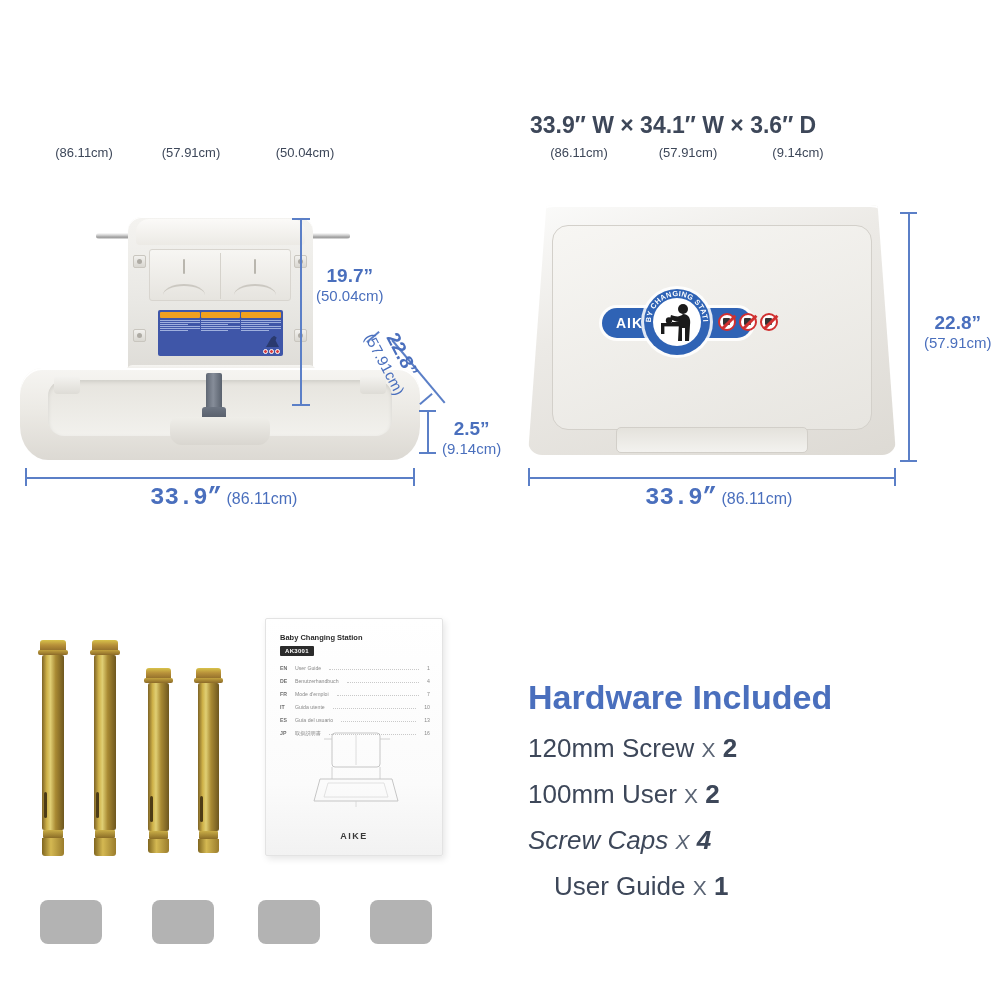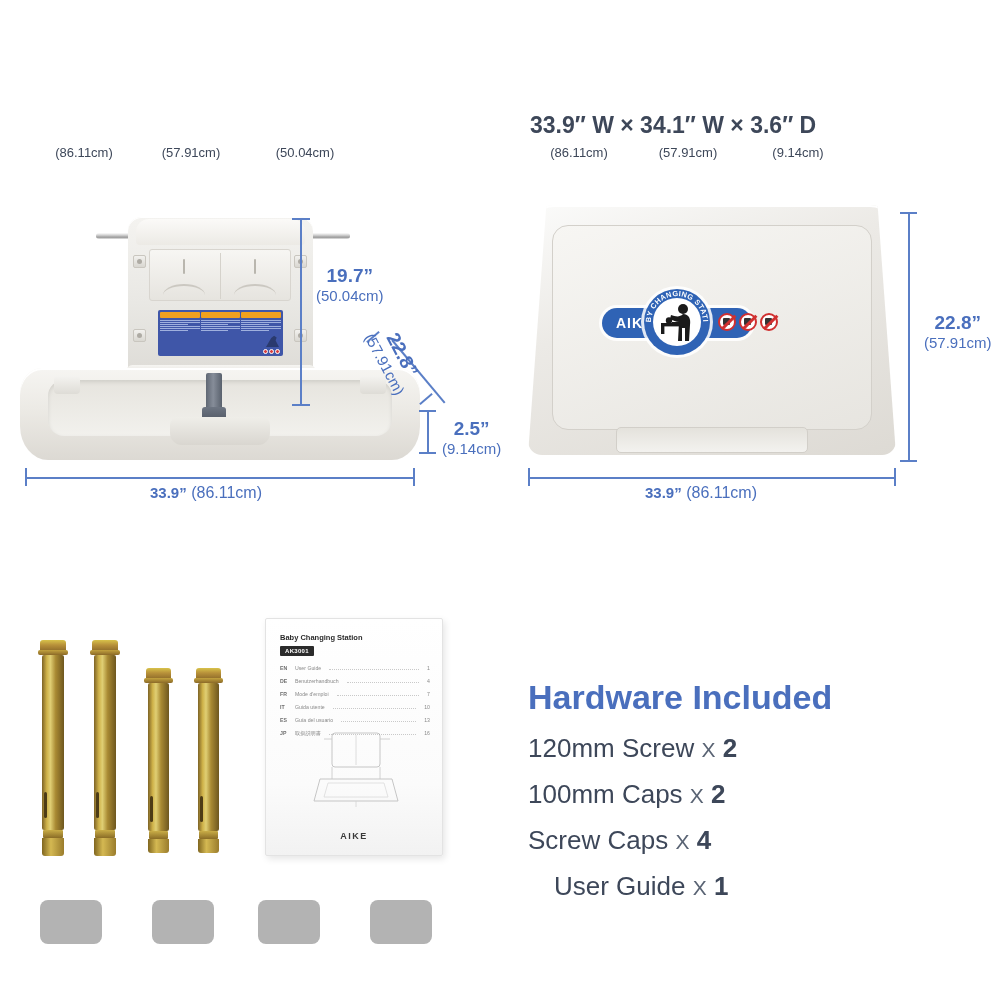--- a/index.html
+++ b/index.html
@@ -31,21 +31,21 @@
   .cm-row span { text-align: center; }
 
   
   .dim-label {
     position: absolute; color: #4a6fbd;
     text-align: center; white-space: nowrap; line-height: 1.15;
   }
   .dim-label .big { font-size: 19px; font-weight: bold; display: block; }
   .dim-label .small { font-size: 15px; display: block; }
   .dim-inline { position: absolute; color: #4a6fbd; white-space: nowrap; }
-  .dim-inline .big { font-size: 15px; font-weight: bold; }
+  .dim-inline .big { font-size: 24px; font-weight: bold; font-family: Liberation Mono, monospace; }
   .dim-inline .small { font-size: 16px; }
 
   .dline-v { position: absolute; width: 2px; background: #5b7fc7; }
   .dline-h { position: absolute; height: 2px; background: #5b7fc7; }
   .tick-h { position: absolute; height: 2px; background: #5b7fc7; }
   .tick-v { position: absolute; width: 2px; background: #5b7fc7; }
 
   
   #open-unit { position: absolute; left: 20px; top: 205px; width: 400px; height: 260px; }
   .hookrail {
@@ -581,25 +581,25 @@
   </div>
 
   <div id="hw-title">Hardware Included</div>
 
   <div class="hw-item" style="top:733px;">
     <span>120mm Screw</span>
     <span class="qty-x">X</span>
     <span class="qty-n">2</span>
   </div>
   <div class="hw-item" style="top:779px;">
-    <span>100mm Caps</span>
+    <span>100mm User</span>
     <span class="qty-x">X</span>
     <span class="qty-n">2</span>
   </div>
-  <div class="hw-item" style="top:825px;">
+  <div class="hw-item" style="top:825px;font-style:italic;">
     <span>Screw Caps</span>
     <span class="qty-x">X</span>
     <span class="qty-n">4</span>
   </div>
   <div class="hw-item" style="top:871px;margin-left:26px;">
     <span>User Guide</span>
     <span class="qty-x">X</span>
     <span class="qty-n">1</span>
   </div>
 

